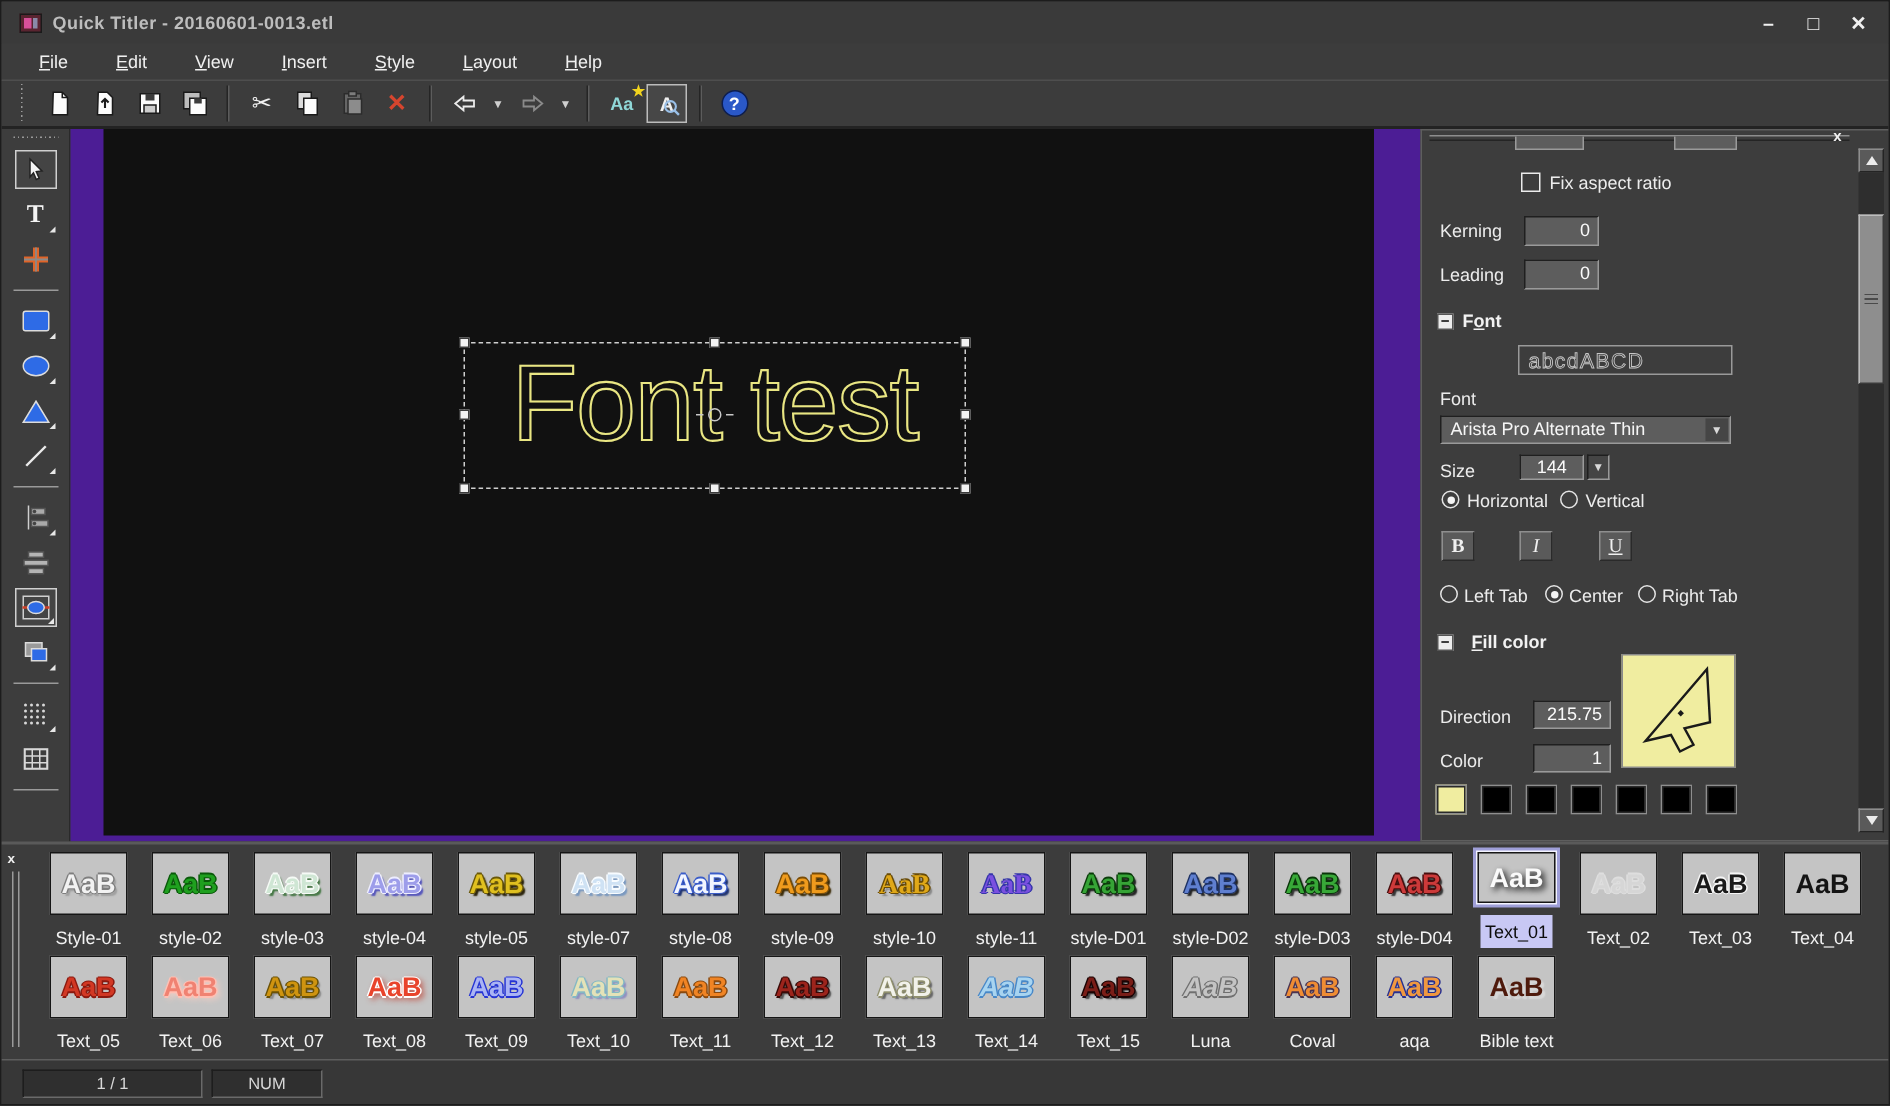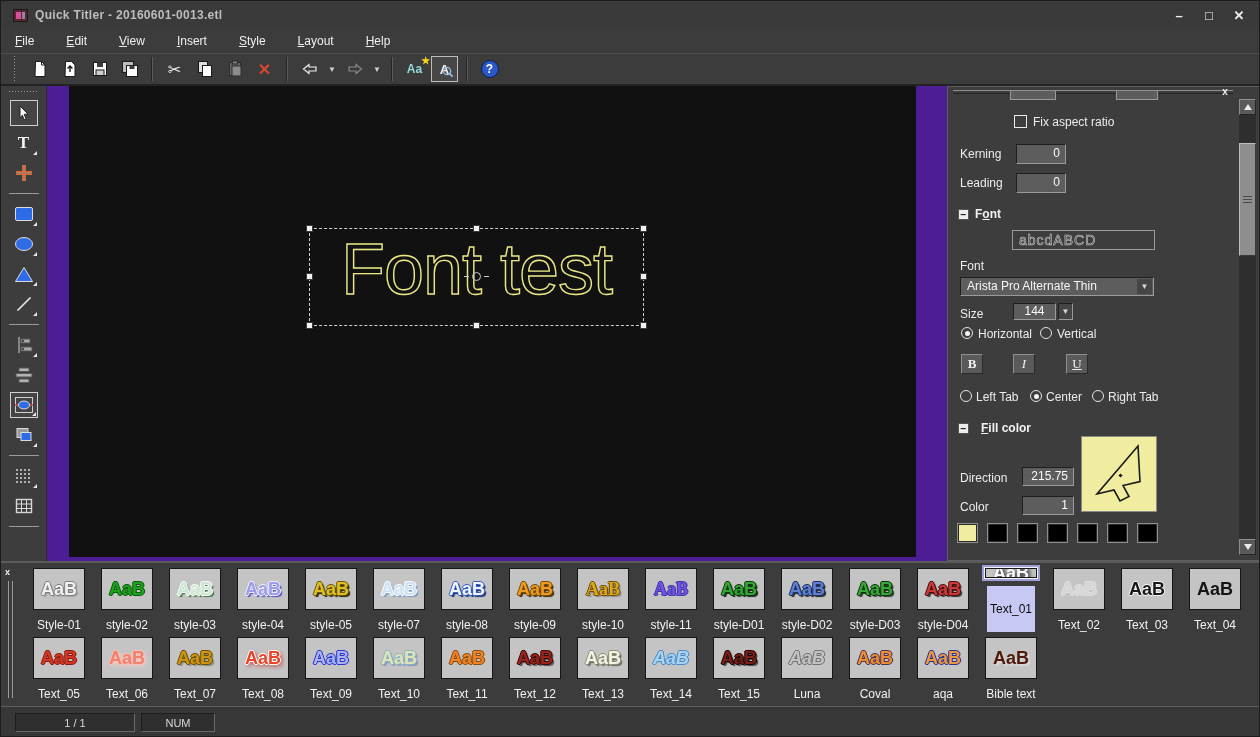--- a/index.html
+++ b/index.html
@@ -8,21 +8,21 @@
   u{text-decoration:underline}
   
   .titlebar{height:28px;display:flex;align-items:center;padding:0 12px;background:#3a3a3a}
   .app-icon{width:15px;height:13px;background:#5a2430;border:1px solid #1a1a1a;position:relative;margin-right:7px}
   .app-icon::before{content:'';position:absolute;left:2px;top:2px;width:5px;height:7px;background:#d8509a}
   .app-icon::after{content:'';position:absolute;left:8px;top:2px;width:3px;height:7px;background:#8a8aa8}
   .title-text{font-size:12px;color:#bdbdbd;font-weight:bold;letter-spacing:.3px}
   .win-btns{margin-left:auto;display:flex;gap:14px}
   .win-btn{font-size:13px;color:#f0f0f0;width:16px;text-align:center;cursor:default;font-weight:bold}
   
-  .menubar{height:24px;display:flex;align-items:center;padding-left:1px;background:#3c3c3c;font-size:12px}
+  .menubar{height:24px;display:flex;align-items:center;padding-left:12px;background:#3c3c3c;font-size:12px}
   .menu-item{padding:3px 13px;margin-right:6px;color:#f0f0f0}
   
   .toolbar{height:33px;display:flex;align-items:center;background:#3c3c3c;border-top:1px solid #4e4e4e;border-bottom:2px solid #232323;padding-left:12px;gap:3px}
   .tb-grip{width:4px;height:26px;margin-right:6px;background-image:repeating-linear-gradient(#9a9a9a 0 1px,transparent 1px 3px);background-size:1px 100%;background-repeat:no-repeat;background-position:1px 0}
   .tb-btn{width:27px;height:26px;display:flex;align-items:center;justify-content:center;position:relative}
   .tb-btn.pressed{border:1px solid #bcbcbc;background:#474747}
   .tb-sep{width:2px;height:24px;border-left:1px solid #252525;border-right:1px solid #5c5c5c;margin:0 5px}
   .tb-caret{width:12px;height:26px;display:flex;align-items:center;justify-content:center;font-size:8px;color:#cfcfcf}
   .dim{opacity:.45}
   .icon-cut{font-size:16px;color:#f2f2f2}
@@ -82,21 +82,21 @@
   .ridges{width:9px;height:7px;background-image:repeating-linear-gradient(#4a4a4a 0 1px,transparent 1px 3px)}
   
   .gallery{height:145px;background:#3c3c3c;border-top:2px solid #5a5a5a;position:relative;padding-left:24px}
   .gal-close{position:absolute;left:4px;top:4px;font-size:9px;font-weight:bold;color:#f0f0f0}
   .gal-grip{position:absolute;left:7px;top:18px;bottom:8px;width:5px;border-left:1px solid #9a9a9a;border-right:1px solid #9a9a9a}
   .g-row{display:flex;height:64px;margin-top:5px}
   .g-item{width:68px;display:flex;flex-direction:column;align-items:center;flex:0 0 auto}
   .g-thumb{width:52px;height:42px;background:#c4c4c4;border:1px solid #161616;display:flex;align-items:center;justify-content:center;font-weight:bold;font-size:18px;overflow:hidden}
   .g-thumb.sel{box-shadow:0 0 0 1px #f4f4ff,0 0 0 3px #9f9fd8}
   .g-label{font-size:12px;margin-top:8px;color:#f2f2f2;white-space:nowrap}
-  .g-label.sel{background:#c8c8f4;color:#0c0c0c;padding:16px 3px}
+  .g-label.sel{background:#c8c8f4;color:#0c0c0c;padding:4px 3px}
   
   .statusbar{height:32px;background:#373737;border-top:1px solid #5e5e5e;display:flex;align-items:center;padding:0 14px;gap:6px}
   .pane{height:19px;border:1px solid #6a6a6a;border-top-color:#1d1d1d;border-left-color:#1d1d1d;background:#2f2f2f;font-size:11px;display:flex;align-items:center;padding:0 8px;color:#d8d8d8}
   .pane-main{flex:1}
   .pane-page{width:120px;justify-content:center}
   .pane-num{width:74px;justify-content:center;margin-right:48px}
   svg{display:block}
 </style>
 </head>
 <body>

